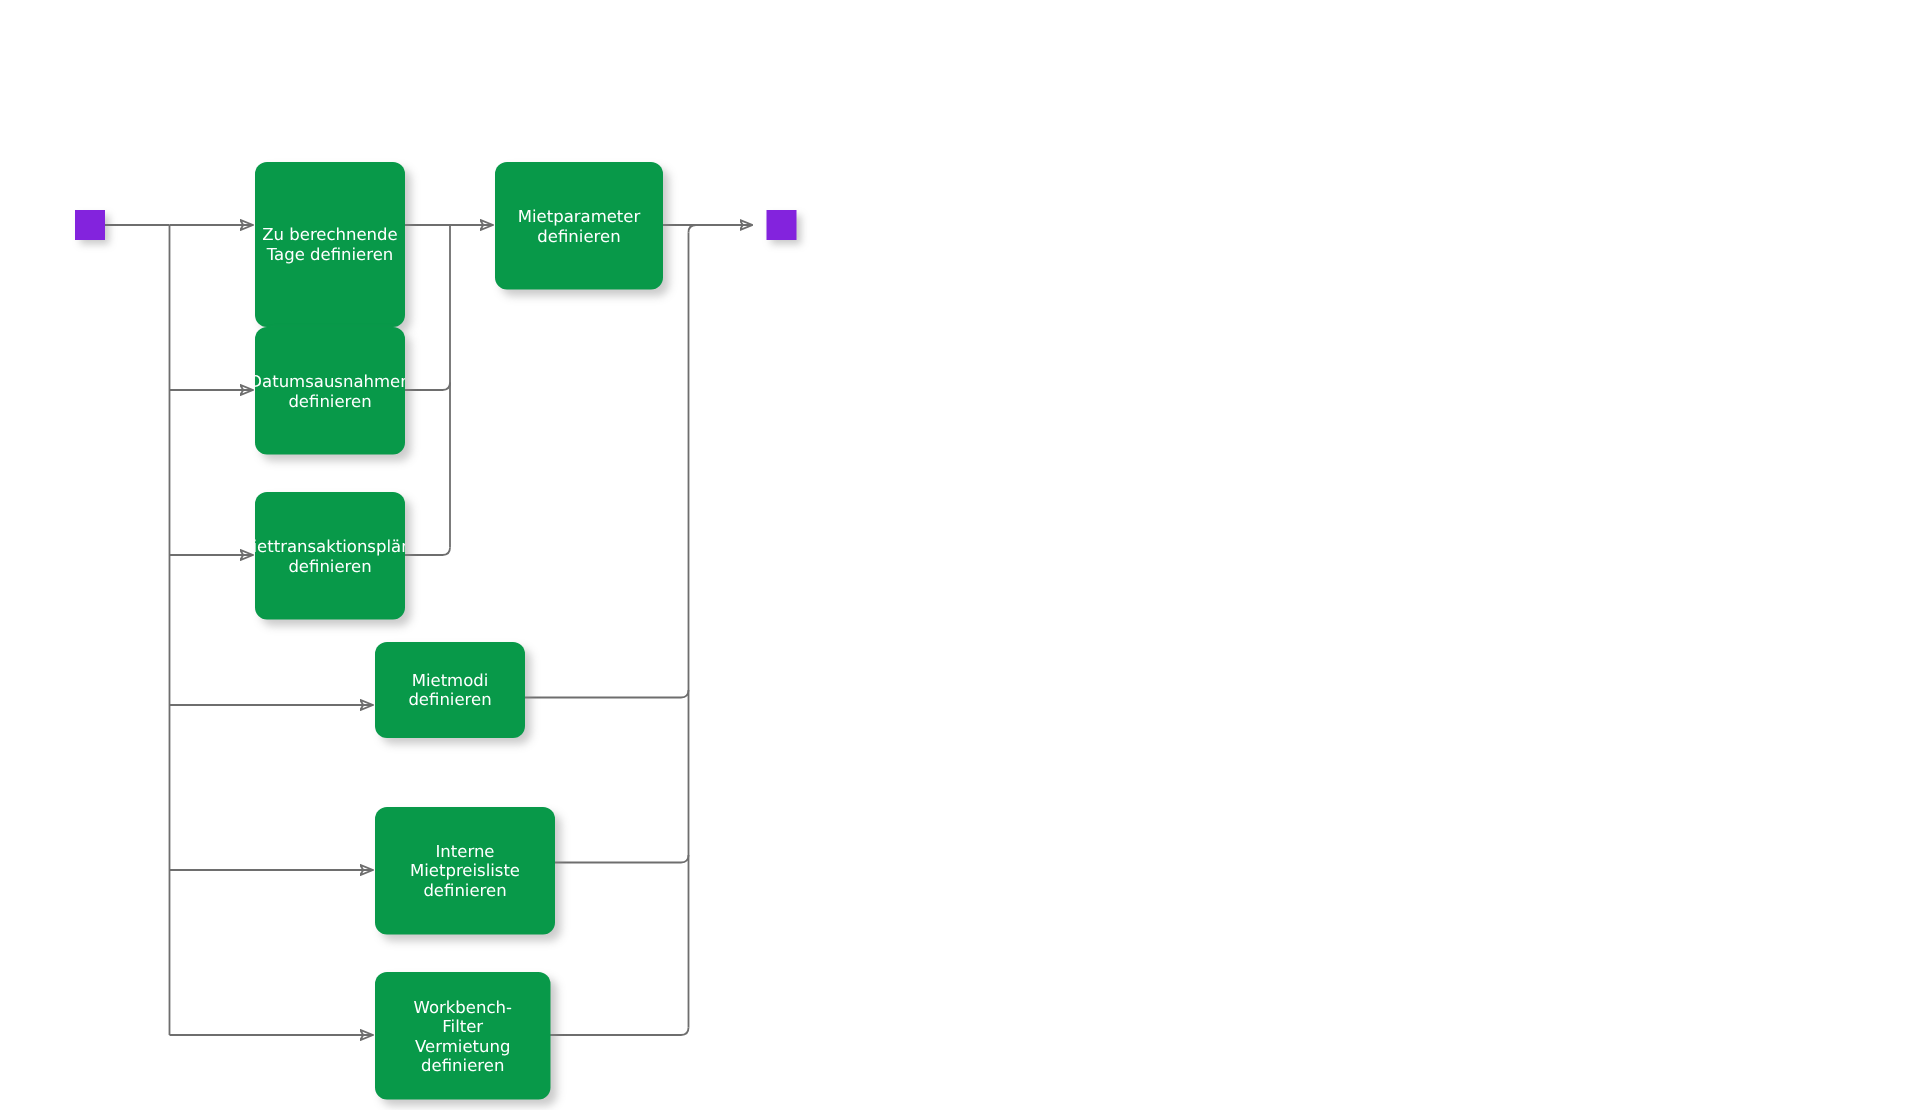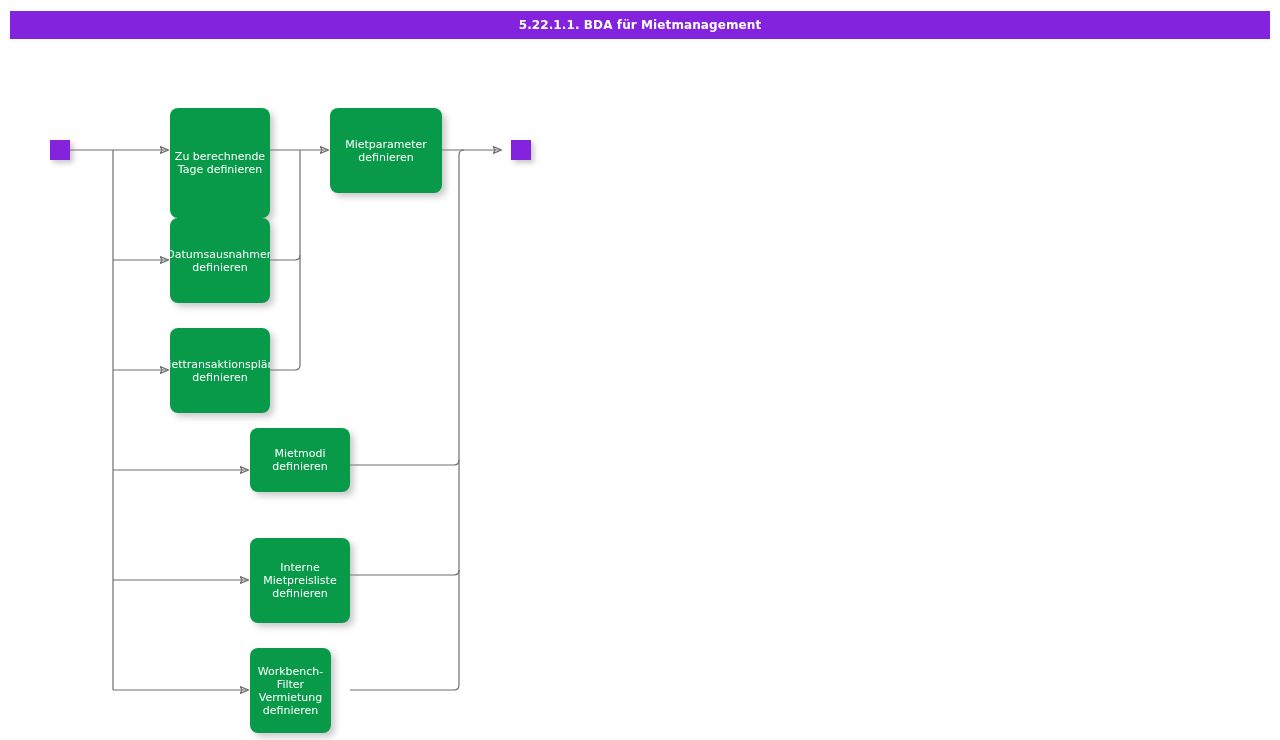--- a/index.html
+++ b/index.html
@@ -88,23 +88,20 @@
     font-family: "DejaVu Sans", "Liberation Sans", sans-serif;
     white-space: pre;
     display: block;
   }
 </style>
 </head>
 <body>
 
 <div id="canvas">
 
-  <div class="titlebar">
-    <span class="title-text">5.22.1.1. BDA für Mietmanagement</span>
-  </div>
 
   <svg id="edges" width="1280" height="740" viewBox="0 0 1280 740">
     <defs>
       <marker id="arrow" markerWidth="9" markerHeight="8" refX="8" refY="4" orient="auto" markerUnits="userSpaceOnUse">
         <path d="M0,0.5 L8.5,4 L0,7.5 L2.2,4 Z" fill="#6e6e6e" stroke="none"></path>
       </marker>
     </defs>
 
     <line x1="70" y1="150" x2="113" y2="150"></line>
 
@@ -165,26 +162,26 @@
   <div class="node" style="left:330px; top:108px; width:112px; height:85px;">
     <span class="node-label">Mietparameter
 definieren</span>
   </div>
 
   <div class="node" style="left:250px; top:428px; width:100px; height:64px;">
     <span class="node-label">Mietmodi
 definieren</span>
   </div>
 
-  <div class="node" style="left:250px; top:538px; width:100px; height:85px;">
+  <div class="node" style="left:250px; top:538px; width:120px; height:85px;">
     <span class="node-label">Interne
 Mietpreisliste
 definieren</span>
   </div>
 
-  <div class="node" style="left:250px; top:648px; width:81px; height:85px;">
+  <div class="node" style="left:250px; top:648px; width:117px; height:85px;">
     <span class="node-label">Workbench-
 Filter
 Vermietung
 definieren</span>
   </div>
 
 </div>
 
 </body></html>

